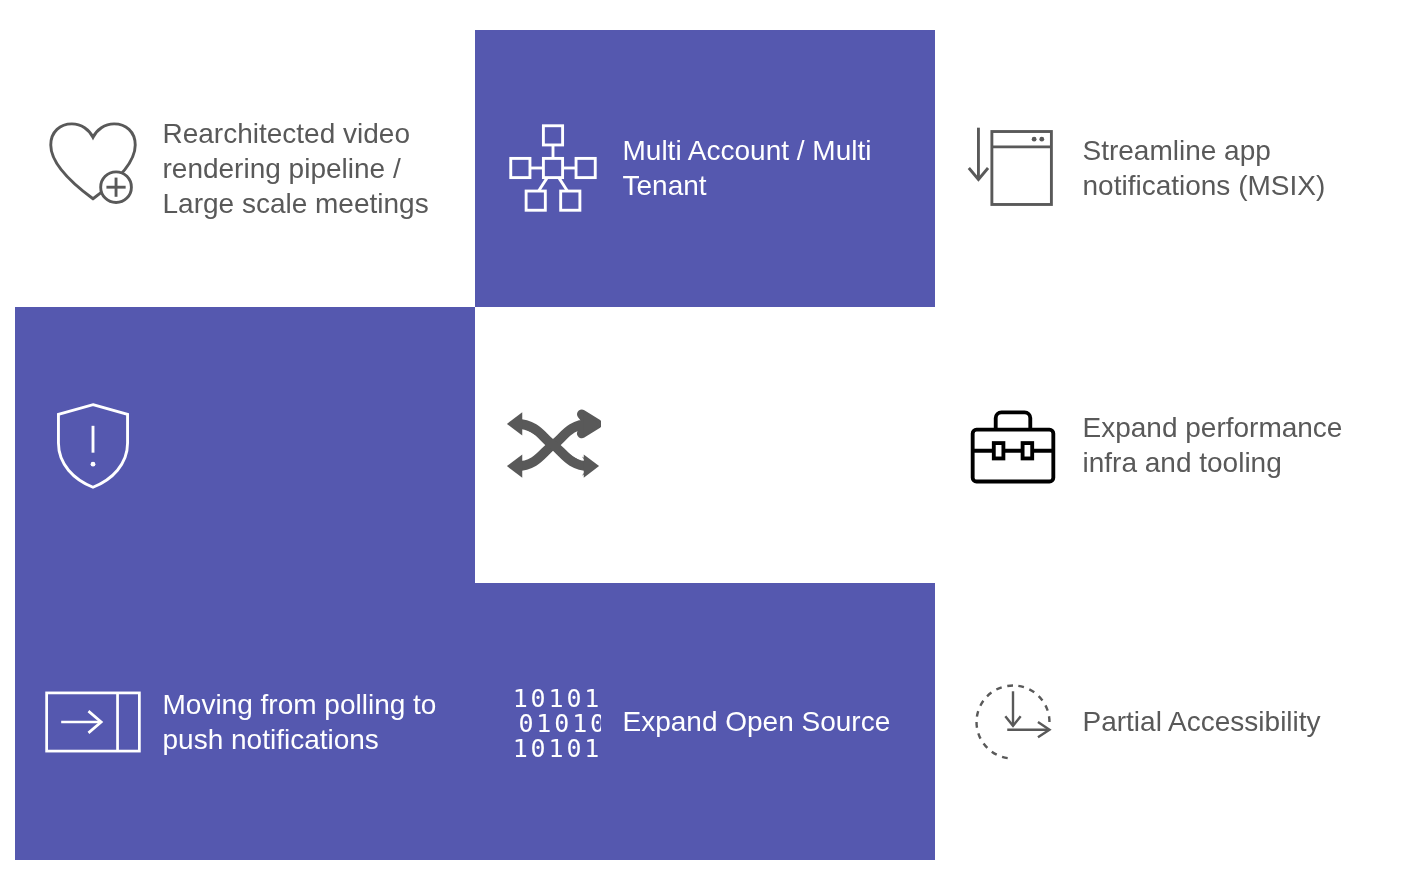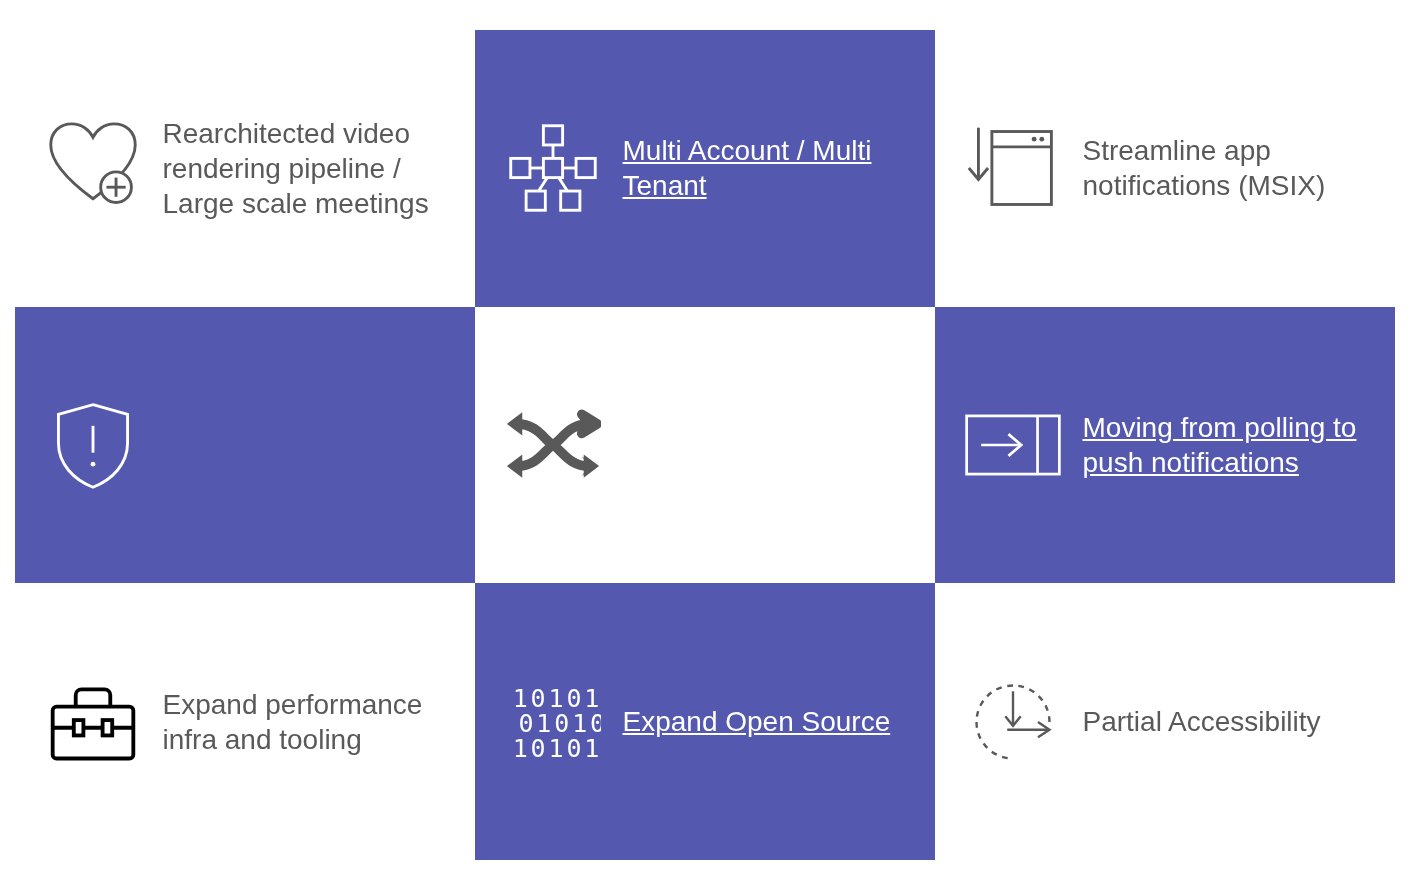--- a/index.html
+++ b/index.html
@@ -21,21 +21,20 @@
   }
   .tile {
     display: flex;
     align-items: center;
     padding: 0 28px;
     gap: 20px;
   }
   .tile.blue {
     background: #5558af;
     color: #fff;
-    text-decoration: underline;
   }
   .tile.white {
     background: #fff;
     color: #555;
   }
   .tile .icon {
     flex: 0 0 100px;
     width: 100px;
     height: 100px;
     display: flex;
@@ -118,43 +117,43 @@
         <path d="M12 72 C 34 72 40 56 50 50 C 60 44 66 28 88 28 L80 18 L96 28 L80 38 L88 28" fill="none" stroke="#595959" stroke-width="10" stroke-linejoin="round"></path>
         <path d="M12 28 C 34 28 40 44 50 50 C 60 56 66 72 88 72" fill="none" stroke="#595959" stroke-width="10" stroke-linejoin="round"></path>
         <polygon points="82,16 98,28 82,40"></polygon>
         <polygon points="82,60 98,72 82,84"></polygon>
         <polygon points="18,16 2,28 18,40"></polygon>
         <polygon points="18,60 2,72 18,84"></polygon>
       </svg>
     </span>
   </div>
 
-  <div class="tile blue">
-    <span class="icon">
-      <svg width="110" height="72" viewBox="0 0 110 72" fill="none" stroke="#fff" stroke-width="3">
-        <rect x="4" y="4" width="102" height="64"></rect>
-        <line x1="82" y1="4" x2="82" y2="68"></line>
-        <line x1="20" y1="36" x2="62" y2="36"></line>
-        <polyline points="50,24 64,36 50,48"></polyline>
-      </svg>
-    </span>
-    <span class="label">Moving from polling to push notifications</span>
-  </div>
-
   <div class="tile white">
     <span class="icon">
       <svg width="96" height="96" viewBox="0 0 100 100" fill="none" stroke="#000" stroke-width="4">
         <rect x="8" y="34" width="84" height="54" rx="4"></rect>
         <line x1="8" y1="56" x2="92" y2="56"></line>
         <rect x="30" y="48" width="10" height="16" fill="#fff"></rect>
         <rect x="60" y="48" width="10" height="16" fill="#fff"></rect>
         <path d="M32 34 V22 a6 6 0 0 1 6 -6 h24 a6 6 0 0 1 6 6 V34"></path>
       </svg>
     </span>
     <span class="label">Expand performance infra and tooling</span>
+  </div>
+
+  <div class="tile blue">
+    <span class="icon">
+      <svg width="110" height="72" viewBox="0 0 110 72" fill="none" stroke="#fff" stroke-width="3">
+        <rect x="4" y="4" width="102" height="64"></rect>
+        <line x1="82" y1="4" x2="82" y2="68"></line>
+        <line x1="20" y1="36" x2="62" y2="36"></line>
+        <polyline points="50,24 64,36 50,48"></polyline>
+      </svg>
+    </span>
+    <span class="label">Moving from polling to push notifications</span>
   </div>
 
   <div class="tile blue">
     <span class="icon">
       <svg width="96" height="96" viewBox="0 0 100 100">
         <text x="8" y="34" font-family="Consolas,monospace" font-size="26" fill="#fff" letter-spacing="3">101010</text>
         <text x="14" y="60" font-family="Consolas,monospace" font-size="26" fill="#fff" letter-spacing="3">010101</text>
         <text x="8" y="86" font-family="Consolas,monospace" font-size="26" fill="#fff" letter-spacing="3">101010</text>
       </svg>
     </span>

